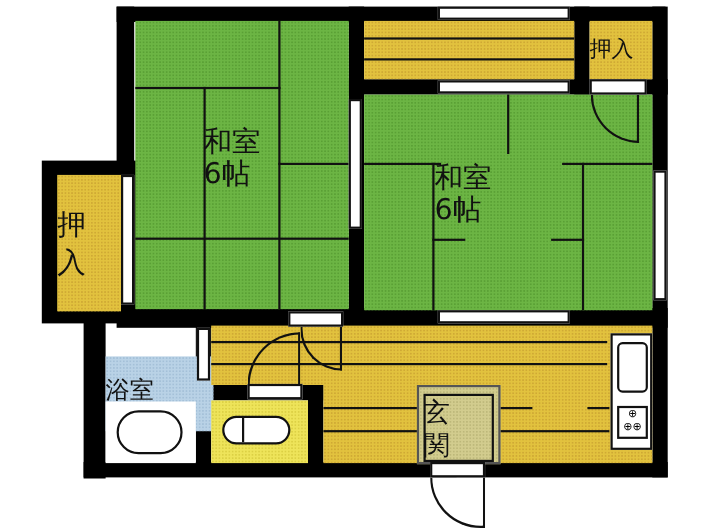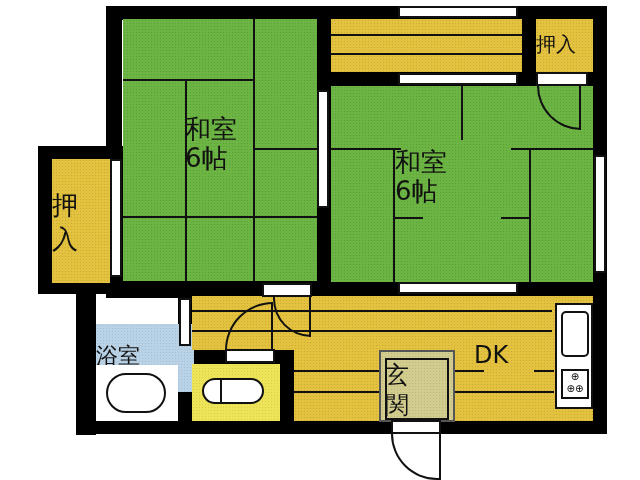--- a/index.html
+++ b/index.html
@@ -93,21 +93,20 @@
 
 <div class="abs wood" style="left:192px;top:296px;width:401px;height:54px;">
   <div class="hl" style="left:0;top:14px;width:360px;"></div>
   <div class="hl" style="left:0;top:34px;width:360px;"></div>
 </div>
 <div class="abs wood" style="left:294px;top:350px;width:299px;height:71px;">
   <div class="hl" style="left:0;top:20px;width:90px;"></div>
   <div class="hl" style="left:0;top:41px;width:260px;"></div>
   <div class="hl" style="left:160px;top:20px;width:30px;"></div>
   <div class="hl" style="left:240px;top:20px;width:20px;"></div>
-  <div class="label" style="left:180px;top:-8px;width:60px;font-size:24px;">DK</div>
 </div>
 
 <div class="abs genkan" style="left:379px;top:350px;width:76px;height:72px;border:2px solid #555;">
   <div class="abs" style="left:4px;top:6px;width:64px;height:62px;border:2px solid #111;"></div>
   <div class="label" style="left:4px;top:8px;width:64px;font-size:24px;line-height:1.25;">
     <div>玄</div>
     <div>関</div>
   </div>
 </div>
 

